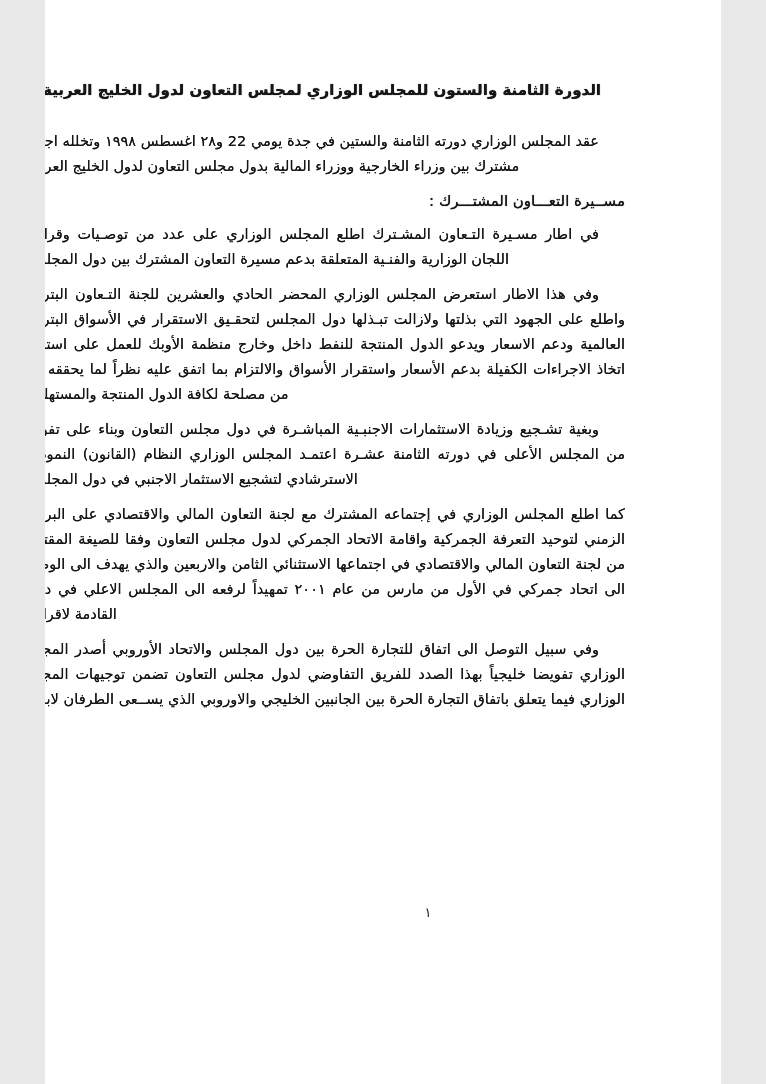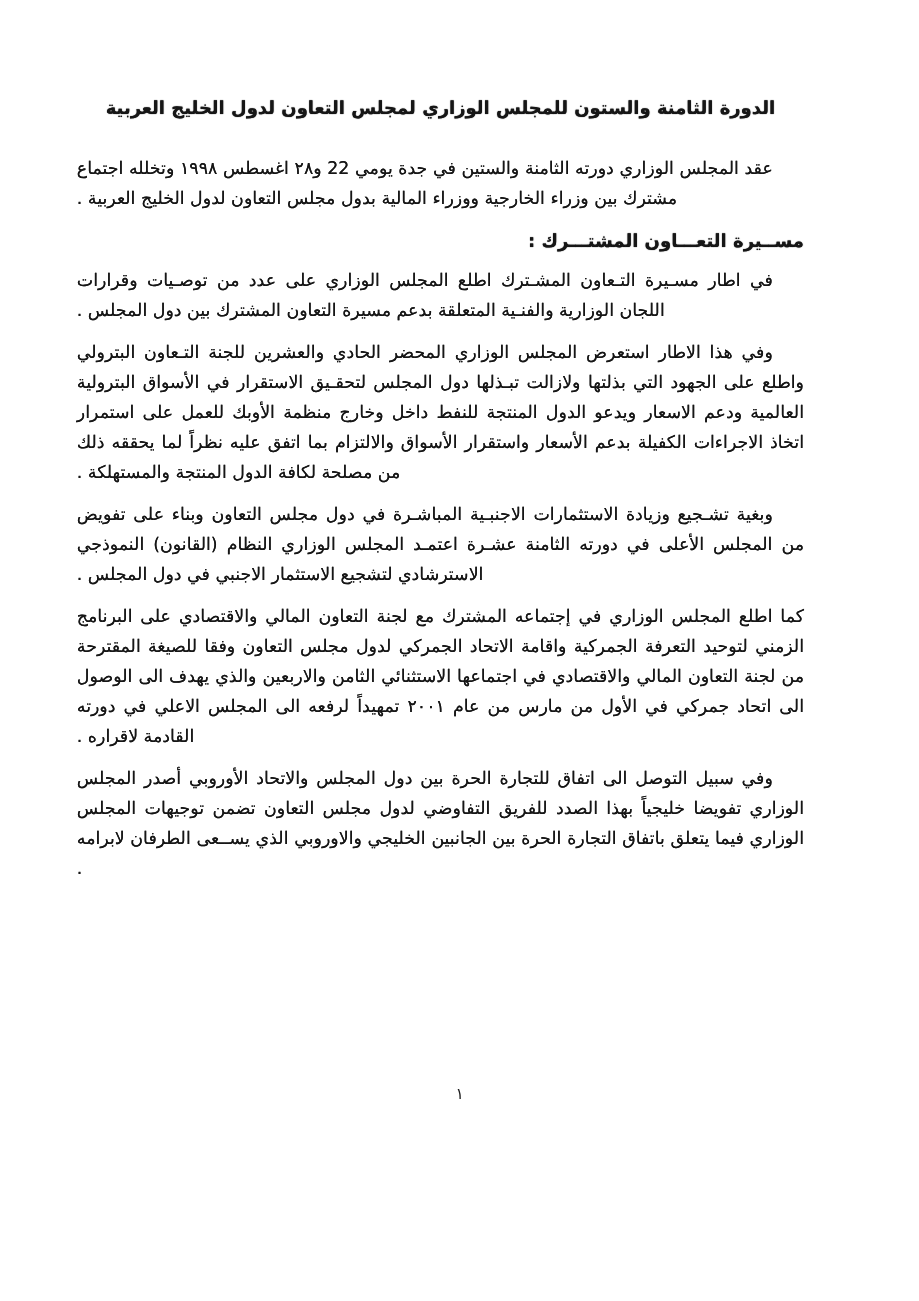--- a/index.html
+++ b/index.html
@@ -2,21 +2,21 @@
 <html lang="ar" dir="rtl"><head>
 <meta charset="utf-8">
 <style>
   html, body {
     margin: 0;
     padding: 0;
     background: #e8e8e8;
   }
   .page {
     position: relative;
-    width: 766px;
+    width: 676px;
     height: 1084px;
     margin: 0 auto;
     background: #ffffff;
     overflow: hidden;
     direction: rtl;
     font-family: "DejaVu Sans", sans-serif;
     color: #161616;
   }
   .scan-text {
     text-shadow: 0 0 0.45px #222;
@@ -30,21 +30,21 @@
   .doc-title {
     text-align: center;
     font-weight: bold;
     font-size: 15px;
     line-height: 33px;
     margin: 0 0 22px 0;
     text-shadow: 0 0 0.8px #000;
   }
   .doc-title .title-line { display: block; }
   .section-heading {
-    font-weight: bold;
+    font-weight: normal;
     font-size: 15px;
     line-height: 25px;
     margin: 10px 0 8px 0;
     text-shadow: 0 0 0.8px #000;
   }
   p.body-par {
     margin: 0 0 10px 0;
     font-size: 14.5px;
     line-height: 25px;
     text-align: justify;

